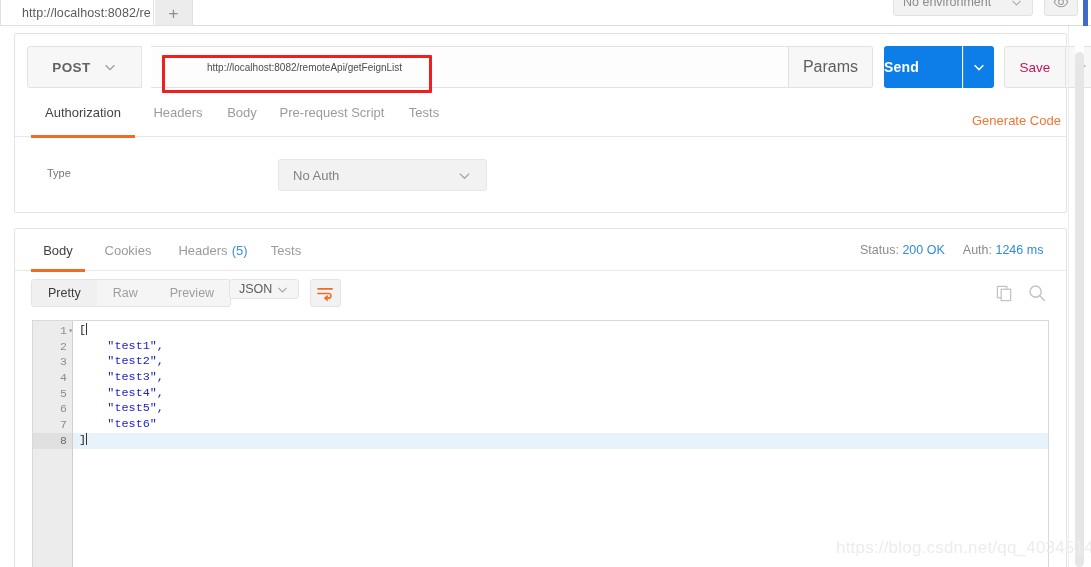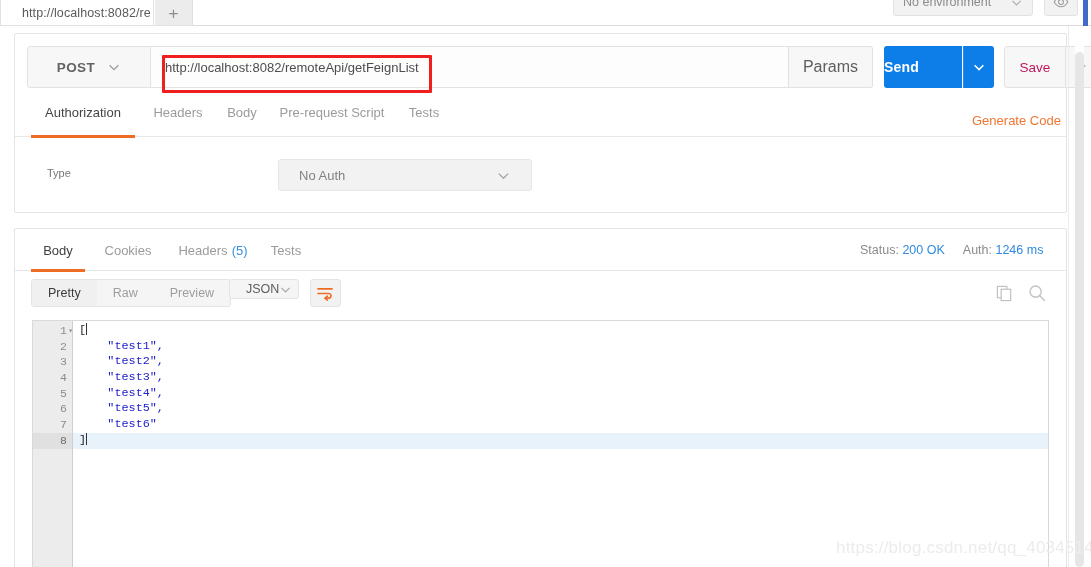--- a/index.html
+++ b/index.html
@@ -79,31 +79,31 @@
     background: #ffffff;
     border: 1px solid #e4e4e4;
     border-radius: 2px;
   }
   .request-card { left: 14px; top: 33px; width: 1053px; height: 180px; }
 
   .url-row {
     position: absolute; left: 12px; top: 12px; width: 1029px; height: 42px;
   }
   .method-box {
-    position: absolute; left: 0; top: 0; width: 124px; height: 42px;
+    position: absolute; left: 0; top: 0; width: 115px; height: 42px;
     background: #f7f7f7; border: 1px solid #e2e2e2; border-radius: 3px 0 0 3px;
     display: flex; align-items: center; justify-content: center; gap: 12px;
   }
   .method-box .m { font-size: 13.5px; font-weight: bold; color: #636363; letter-spacing: .4px; }
   .url-box {
     position: absolute; left: 124px; top: 0; width: 638px; height: 42px;
     background: #fdfdfd; border: 1px solid #e2e2e2; border-left: none;
     display: flex; align-items: center; padding: 0 14px;
   }
-  .url-box .u { font-size: 13px; color: #4d4d4d; white-space: nowrap; }
+  .url-box .u { font-size: 10px; color: #4d4d4d; white-space: nowrap; padding-left: 42px; }
   .params-btn {
     position: absolute; left: 762px; top: 0; width: 84px; height: 42px;
     background: #f7f7f7; border: 1px solid #e2e2e2; border-left: none;
     border-radius: 0 3px 3px 0;
     display: flex; align-items: center; justify-content: center;
   }
   .params-btn .t { font-size: 16px; color: #5e5e5e; }
   .send-btn {
     position: absolute; left: 857px; top: 0; width: 78px; height: 42px;
     background: #0d7ee8; border-radius: 3px 0 0 3px;
@@ -157,24 +157,24 @@
     display: flex; align-items: center;
     font-size: 13px; color: #ef7633;
   }
 
   .type-row { position: absolute; left: 0; top: 115px; width: 1051px; height: 60px; }
   .type-label {
     position: absolute; left: 32px; top: 18px;
     font-size: 11px; color: #767676;
   }
   .auth-select {
-    position: absolute; left: 263px; top: 10px; width: 254px; height: 32px;
+    position: absolute; left: 263px; top: 10px; width: 209px; height: 32px;
     background: #f2f2f2; border: 1px solid #e6e6e6; border-radius: 3px;
     display: flex; align-items: center; justify-content: space-between;
-    padding: 0 20px;
+    padding: 0 14px;
   }
   .auth-select .t { font-size: 13px; color: #828282; }
 
   
   .response-card { left: 14px; top: 228px; width: 1053px; height: 344px; }
 
   .resp-tabs {
     position: absolute; left: 0; top: 0; width: 1051px; height: 42px;
     border-bottom: 1px solid #e8e8e8;
   }
@@ -205,21 +205,21 @@
   }
   .seg .s {
     display: flex; align-items: center; padding: 0 16px;
     font-size: 12.5px; color: #9e9e9e;
   }
   .seg .s.active { color: #3c3c3c; background: #f0f0f0; }
   .fmt-select {
     position: absolute; left: 214px; top: 8px; width: 70px; height: 20px;
     background: #f5f5f5; border: 1px solid #e4e4e4; border-radius: 3px;
     display: flex; align-items: center; justify-content: space-between;
-    padding: 0 16px;
+    padding: 0 9px;
   }
   .fmt-select .t { font-size: 12.5px; color: #5d5d5d; }
   .wrap-btn {
     position: absolute; left: 295px; top: 8px; width: 31px; height: 28px;
     background: #f2f2f2; border: 1px solid #e4e4e4; border-radius: 3px;
     display: flex; align-items: center; justify-content: center;
   }
   .copy-btn {
     position: absolute; left: 977px; top: 10px; width: 24px; height: 24px;
     display: flex; align-items: center; justify-content: center;

